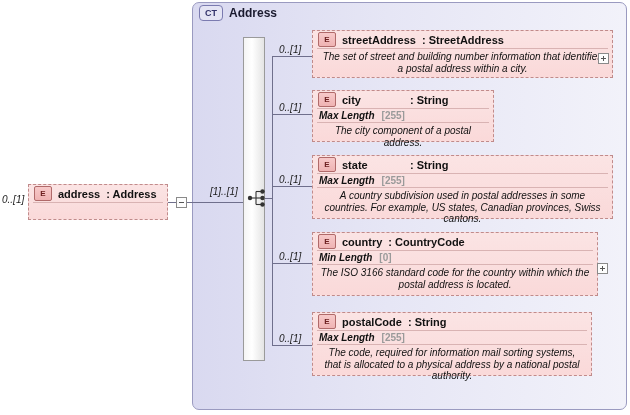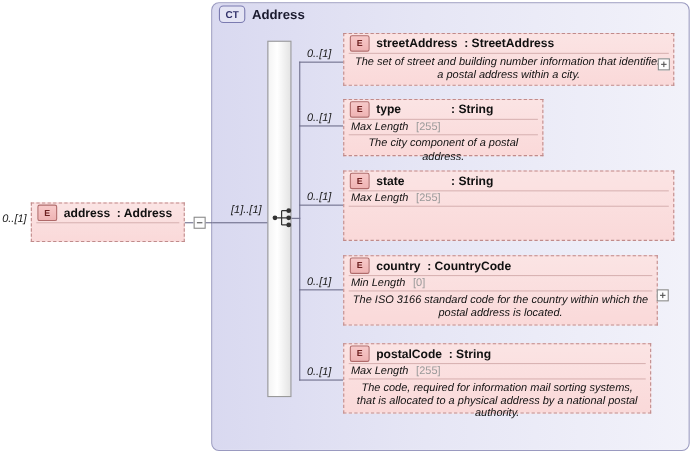--- a/index.html
+++ b/index.html
@@ -67,20 +67,21 @@
     background:linear-gradient(to bottom,#f7c9c9,#efb3b3);
     font-size:8px;font-weight:bold;color:#6d2020;
   }
   .nm{font-size:11px;font-weight:bold;color:#111;white-space:nowrap;}
   .ty{font-size:11px;font-weight:bold;color:#111;white-space:nowrap;}
   .sep{border-top:1px solid #d9b3b3;margin:0 4px;}
   .facet{
     display:flex;align-items:center;gap:7px;
     padding:1px 6px 1px 6px;
     font-size:10px;
+    font-weight:bold;
   }
   .facet .fname{font-style:italic;color:#111;}
   .facet .fval{color:#9a9a9a;}
   .annot{
     font-style:italic;font-size:10px;color:#111;
     padding:2px 6px 2px 6px;line-height:11.5px;text-align:center;
   }
 
   
   .seqbar{
@@ -172,21 +173,21 @@
     <div class="sep"></div>
     <div class="annot">The set of street and building number information that identifies a postal address within a city.</div>
   </div>
   <div class="pm plus" style="left:598px;top:53px;"></div>
 
   <div class="line hline" style="left:272px;top:114px;width:40px;"></div>
   <div class="card" style="left:279px;top:102px;">0..[1]</div>
   <div class="elembox" style="left:312px;top:90px;width:182px;height:52px;">
     <div class="row-name">
       <span class="e-badge">E</span>
-      <span class="nm" style="width:62px;">type</span>
+      <span class="nm" style="width:62px;">city</span>
       <span class="ty">: String</span>
     </div>
     <div class="sep"></div>
     <div class="facet">
       <span class="fname">Max Length</span>
       <span class="fval">[255]</span>
     </div>
     <div class="sep"></div>
     <div class="annot">The city component of a postal address.</div>
   </div>
@@ -198,20 +199,21 @@
       <span class="e-badge">E</span>
       <span class="nm" style="width:62px;">state</span>
       <span class="ty">: String</span>
     </div>
     <div class="sep"></div>
     <div class="facet">
       <span class="fname">Max Length</span>
       <span class="fval">[255]</span>
     </div>
     <div class="sep"></div>
+    <div class="annot">A country subdivision used in postal addresses in some countries. For example, US states, Canadian provinces, Swiss cantons.</div>
   </div>
 
   <div class="line hline" style="left:272px;top:263px;width:40px;"></div>
   <div class="card" style="left:279px;top:251px;">0..[1]</div>
   <div class="elembox" style="left:312px;top:232px;width:286px;height:64px;">
     <div class="row-name">
       <span class="e-badge">E</span>
       <span class="nm">country</span>
       <span class="ty">: CountryCode</span>
     </div>

